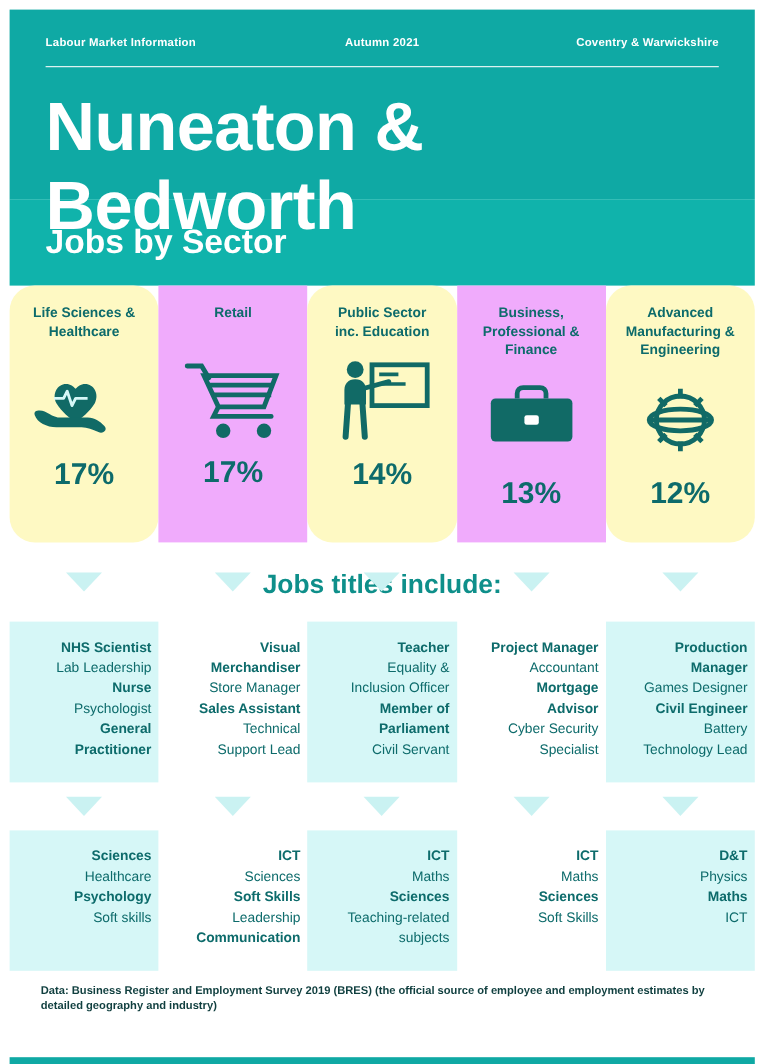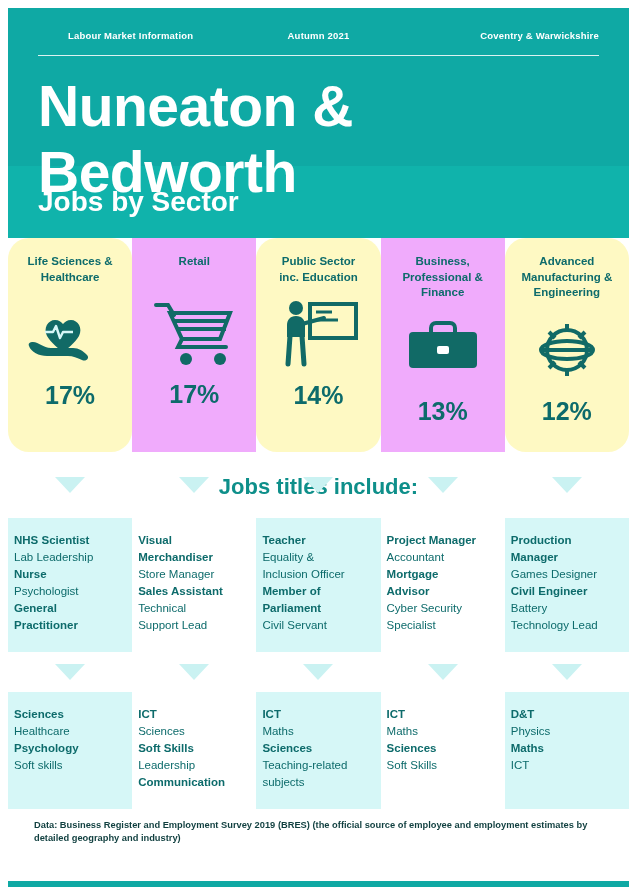--- a/index.html
+++ b/index.html
@@ -27,21 +27,21 @@
   }
   .header-top {
     display: flex;
     align-items: baseline;
     color: #ffffff;
     font-size: 9.5px;
     font-weight: bold;
     letter-spacing: .2px;
     padding-bottom: 14px;
   }
-  .header-top .ht-left { width: 33%; text-align: center; }
+  .header-top .ht-left { width: 33%; text-align: left; }
   .header-top .ht-mid  { width: 34%; text-align: center; }
   .header-top .ht-right{ width: 33%; text-align: right; }
   .header-rule {
     border-bottom: 1.5px solid rgba(255,255,255,.85);
     margin: 0 0 6px 0;
   }
   .title {
     color: #ffffff;
     font-size: 57px;
     font-weight: bold;
@@ -122,21 +122,21 @@
   .arrow {
     width: 0; height: 0;
     border-left: 15px solid transparent;
     border-right: 15px solid transparent;
     border-top: 16px solid #caf2f2;
   }
 
   .list-row { display: flex; }
   .list-col {
     width: 20%;
-    text-align: left;
+    text-align: right;
     padding: 14px 6px 18px 6px;
     color: #0d6b6b;
     font-size: 11.5px;
     line-height: 1.48;
   }
   .list-col.tint { background: #d6f7f7; }
   .list-col .b { font-weight: bold; }
 
   
   .footer {

